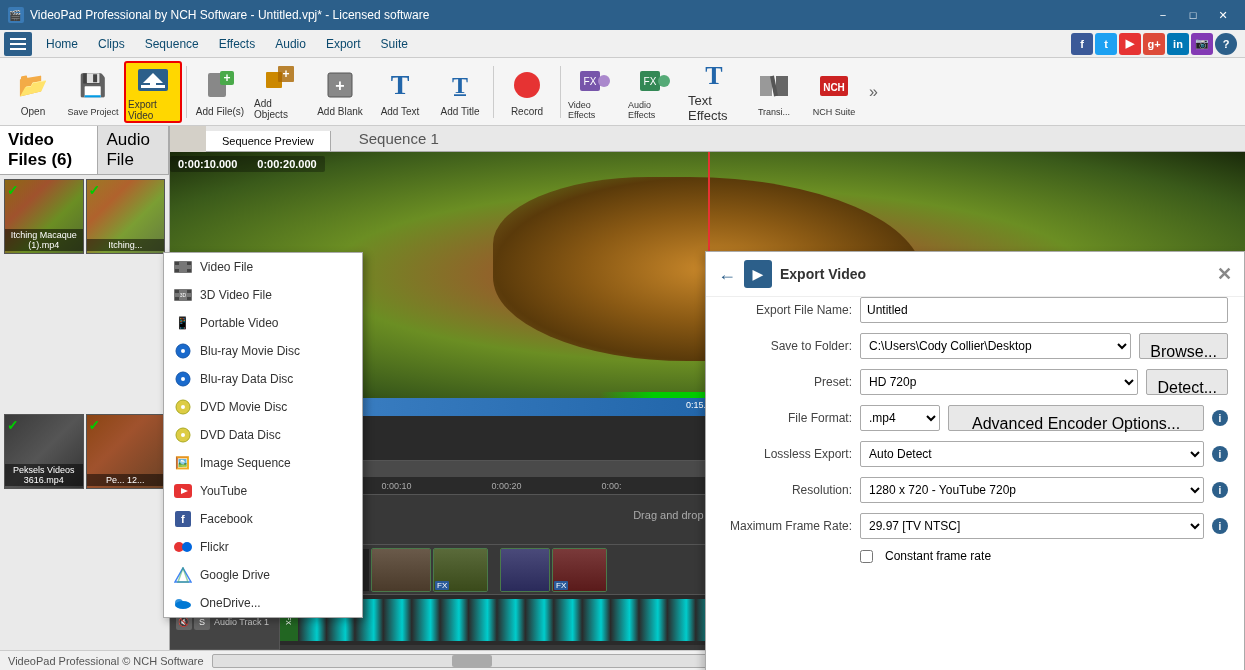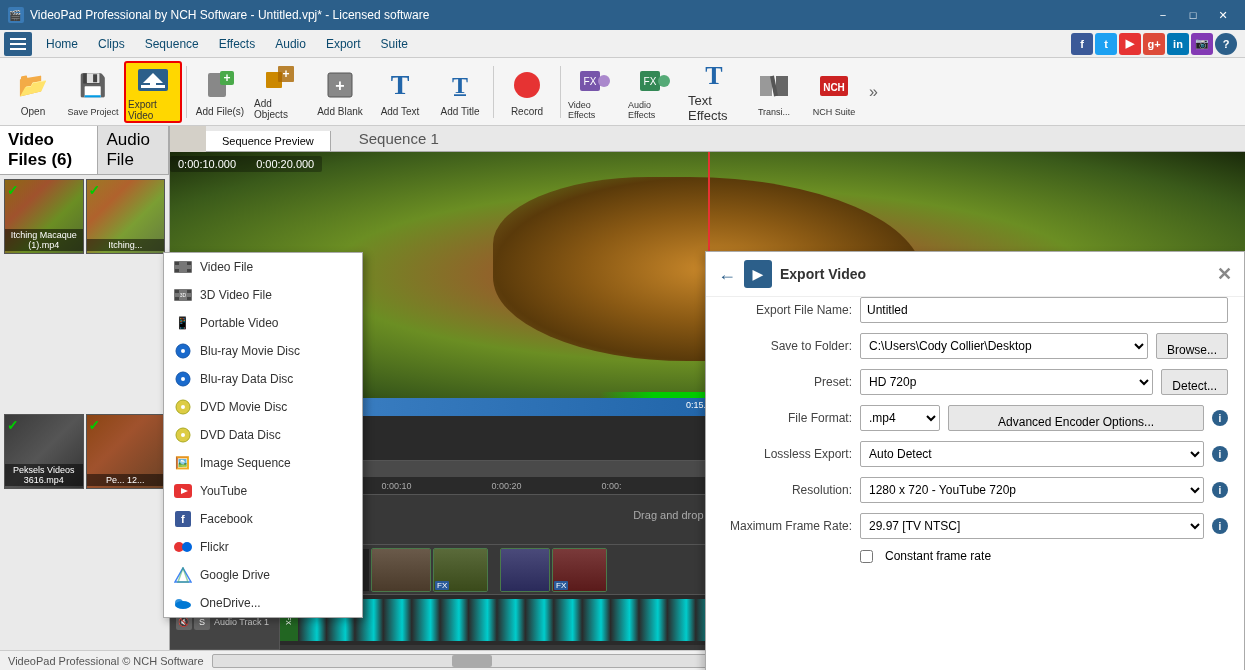--- a/index.html
+++ b/index.html
@@ -192,20 +192,21 @@
     .timecode-overlay {
       position: absolute;
       top: 4px;
       display: flex;
       gap: 20px;
       color: white;
       font-size: 11px;
       background: rgba(0,0,0,0.3);
       padding: 2px 8px;
       border-radius: 2px;
+      font-weight: bold;
     }
     .playback-controls {
       background: #2a2a2a;
       height: 44px;
       display: flex;
       align-items: center;
       gap: 4px;
       padding: 0 8px;
     }
     .ctrl-btn {
@@ -451,21 +452,21 @@
       font-size: 12px;
       background: white;
       border-radius: 2px;
     }
     .form-btn {
       height: 26px;
       padding: 9px 10px;
       background: #e8e8e8;
       border: 1px solid #aaa;
       cursor: pointer;
-      font-size: 12px;
+      font-size: 16px;
       border-radius: 2px;
     }
     .info-icon {
       width: 16px; height: 16px;
       background: #2c5f8a;
       color: white;
       border-radius: 50%;
       display: flex; align-items: center; justify-content: center;
       font-size: 10px; font-weight: bold;
       cursor: pointer;

